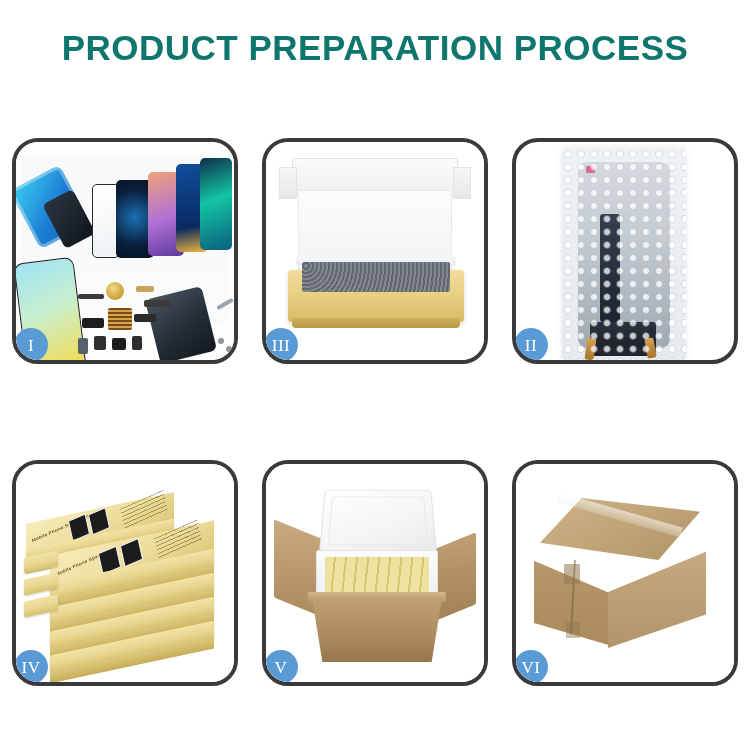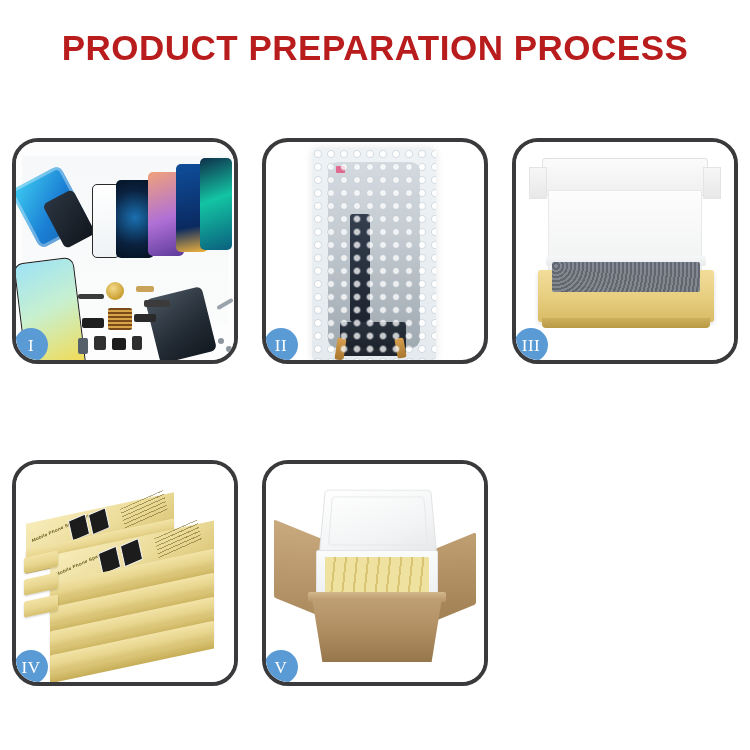--- a/index.html
+++ b/index.html
@@ -7,21 +7,21 @@
     width:750px;height:750px;overflow:hidden;
     background:#ffffff;
     font-family:"Liberation Sans",sans-serif;
     -webkit-font-smoothing:antialiased;
   }
   .page{position:relative;width:750px;height:750px;}
 
   
   .header{text-align:center;padding-top:30px;}
   .title{
-    font-size:35px;font-weight:700;color:#b91c1c;
+    font-size:35px;font-weight:700;color:#0f766e;
     letter-spacing:0.5px;line-height:1;
     font-family:"Liberation Sans",sans-serif;
   }
   .subtitle{
     font-size:15.5px;color:#1a1a1a;font-weight:400;
     margin-top:14px;letter-spacing:0.1px;
   }
 
   
   .grid{
@@ -341,45 +341,45 @@
           <div class="chip c12"></div>
           <div class="chip c13"></div>
           <div class="chip c14"></div>
         </div>
       </div>
       <div class="badge">I</div>
     </div>
 
     <div class="panel">
       <div class="panel-inner">
-        <div class="bubblewrap">
-          <div class="lcd"></div>
-          <div class="pinkmark"></div>
-          <div class="flex-tail"></div>
-          <div class="gold-a"></div>
-          <div class="gold-b"></div>
-          <div class="bubble-overlay"></div>
-        </div>
-      </div>
-      <div class="badge">II</div>
-    </div>
-
-    <div class="panel">
-      <div class="panel-inner">
         <div class="tray-scene">
           <div class="tray-lid"></div>
           <div class="tray-foamback"></div>
           <div class="tray-body">
             <div class="tray-lip"></div>
             <div class="tray-inner"></div>
           </div>
           <div class="tray-foot"></div>
         </div>
       </div>
       <div class="badge">III</div>
+    </div>
+
+    <div class="panel">
+      <div class="panel-inner">
+        <div class="bubblewrap">
+          <div class="lcd"></div>
+          <div class="pinkmark"></div>
+          <div class="flex-tail"></div>
+          <div class="gold-a"></div>
+          <div class="gold-b"></div>
+          <div class="bubble-overlay"></div>
+        </div>
+      </div>
+      <div class="badge">II</div>
     </div>
 
     <div class="panel">
       <div class="panel-inner">
         <div class="stack">
 
           <div class="bx-top" style="left:10px;top:44px;width:148px;height:30px;transform:skewY(-12deg);">
             <div class="lbl" style="left:6px;top:16px;">Mobile Phone Spare Parts</div>
             <div class="scr" style="left:44px;top:4px;width:16px;height:20px;transform:rotate(-12deg);"></div>
             <div class="scr" style="left:64px;top:2px;width:16px;height:20px;transform:rotate(-12deg);"></div>
@@ -426,15 +426,29 @@
           <div class="foam-box">
             <div class="yellow-rows"></div>
           </div>
           <div class="carton-rim"></div>
           <div class="carton-front"></div>
         </div>
       </div>
       <div class="badge">V</div>
     </div>
 
+    <div class="panel">
+      <div class="panel-inner">
+        <div class="sealed">
+          <div class="sb-top"></div>
+          <div class="tape"></div>
+          <div class="sb-left"></div>
+          <div class="sb-right"></div>
+          <div class="seam"></div>
+          <div class="tab1"></div>
+          <div class="tab2"></div>
+        </div>
+      </div>
+      <div class="badge">VI</div>
+    </div>
 
   </div>
 </div>
 
 </body></html>

